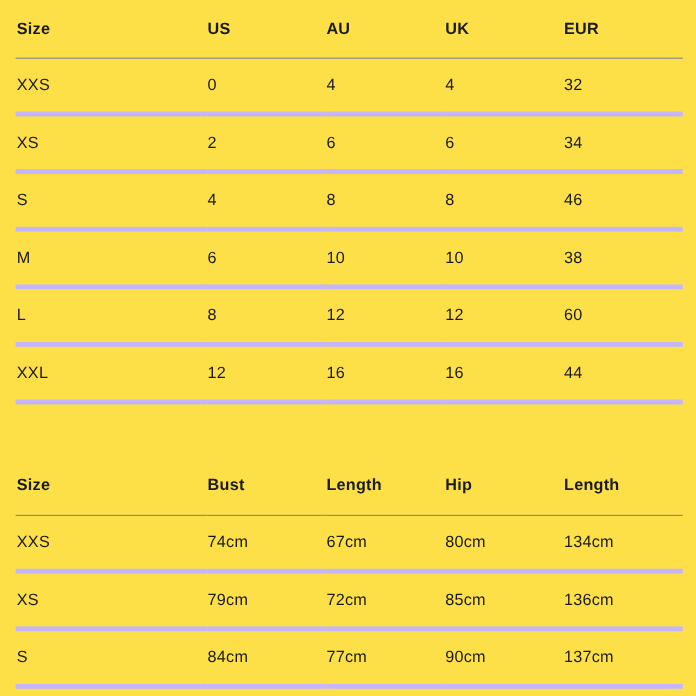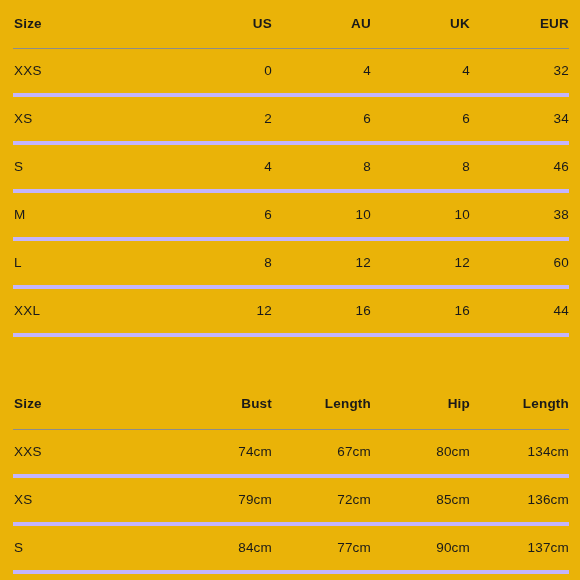--- a/index.html
+++ b/index.html
@@ -13,21 +13,21 @@
     overflow: hidden;
     font-family: "Liberation Sans", sans-serif;
     color: #1a1a1a;
     -webkit-font-smoothing: antialiased;
   }
 
   #page {
     width: 580px;
     height: 580px;
     position: relative;
-    background: #eab308;
+    background: #fde047;
     overflow: hidden;
   }
 
   .size-table {
     width: 556px;
     margin: 0 0 0 13px;
     border-collapse: collapse;
     table-layout: fixed;
   }
 
@@ -58,21 +58,21 @@
   }
 
   
   .size-table th.col-label,
   .size-table td.col-label {
     text-align: left;
     padding-left: 1px;
   }
   .size-table th.col-val,
   .size-table td.col-val {
-    text-align: right;
+    text-align: left;
   }
 
   .table-block { position: relative; }
 
   #table-one-block { padding-top: 0; }
   #table-one-block .size-table thead th { height: 43px; line-height: 48px; }
 
   #table-two-block { margin-top: 42px; }
   #table-two-block .size-table thead th { height: 42px; line-height: 50px; }
 

